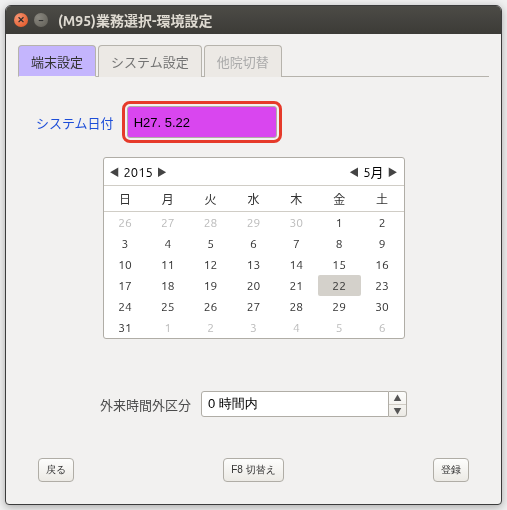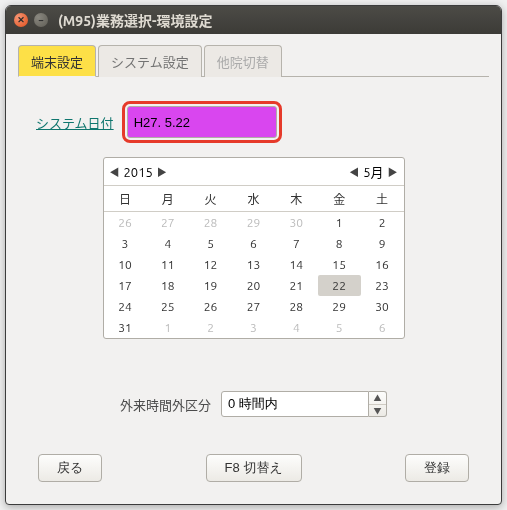--- a/index.html
+++ b/index.html
@@ -43,25 +43,25 @@
     border: 1px solid #b6b3ac;
     border-bottom: none;
     background: #ece9e5;
     border-radius: 4px 4px 0 0;
     margin-right: 2px;
     position: relative;
     top: 1px;
     color: #737373;
     cursor: pointer;
   }
-  .tab.active { background: #fde047; color: #333; border-bottom: 1px solid #f2f1f0; }
+  .tab.active { background: #c4b5fd; color: #333; border-bottom: 1px solid #f2f1f0; }
   .tab.disabled { color: #aaa; cursor: default; }
   .tab-panel { flex: 1; padding: 24px 18px 10px 18px; display: flex; flex-direction: column; }
   .row-date { display: flex; align-items: center; gap: 8px; }
-  .row-date label { color: #0f766e; text-decoration: underline; }
+  .row-date label { color: #1d4ed8; }
   .input-hl {
     border: 3px solid #e63a2a;
     border-radius: 8px;
     padding: 2px;
   }
   .input-text {
     width: 150px;
     height: 32px;
     padding: 2px 6px;
     border: 1px solid #b0ada6;
@@ -75,31 +75,31 @@
   .tri { font-size: 10px; color: #444; }
   .cal-table { width: 100%; border-collapse: collapse; }
   .cal-table th, .cal-table td { width: 14.28%; text-align: center; padding: 4px 0; font-size: 12px; }
   .cal-table th { color: #333; font-weight: normal; border-bottom: 1px solid #d0cdc6; }
   .cal-table td { color: #333; cursor: pointer; margin-left: 28px; }
   .cal-table td.other { color: #bbb; }
   .cal-table td.selected { background: #d4d1cb; border-radius: 2px; }
   .row-select { display: flex; align-items: center; gap: 10px; margin-top: 52px; justify-content: center; }
   .row-select label { color: #4c4c4c; }
   .spin-wrap { display: flex; align-items: stretch; }
-  .spin-input { width: 148px; height: 26px; border: 1px solid #b0ada6; border-radius: 3px 0 0 3px; padding: 2px 6px; background: #fff; font-size: 13px; }
+  .spin-input { width: 188px; height: 26px; border: 1px solid #b0ada6; border-radius: 3px 0 0 3px; padding: 2px 6px; background: #fff; font-size: 13px; }
   .spin-btns { display: flex; flex-direction: column; border: 1px solid #b0ada6; border-left: none; border-radius: 0 3px 3px 0; width: 18px; background: linear-gradient(#fdfdfc,#eceae5); }
   .spin-btns div { flex:1; font-size: 8px; display:flex; align-items:center; justify-content:center; cursor:pointer; color:#555;}
   .spin-btns div:first-child { border-bottom: 1px solid #cfcbc3; }
   .footer { margin-top: auto; display: flex; justify-content: space-between; padding: 4px 2px 0 2px; }
   .btn {
-    padding: 4px 18px;
+    padding: 4px 7px;
     border: 1px solid #b0ada6;
     border-radius: 4px;
     background: linear-gradient(to bottom, #fdfdfc, #eceae5);
-    font-size: 13px;
+    font-size: 10px;
     color: #333;
     cursor: pointer;
   }
 </style>
 </head>
 <body>
 
 <div class="window">
   <div class="titlebar">
     <div class="win-buttons">

